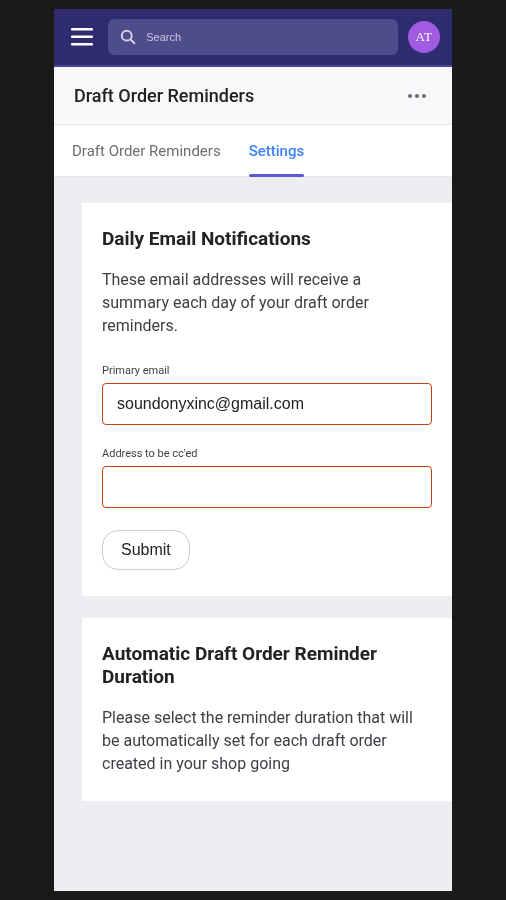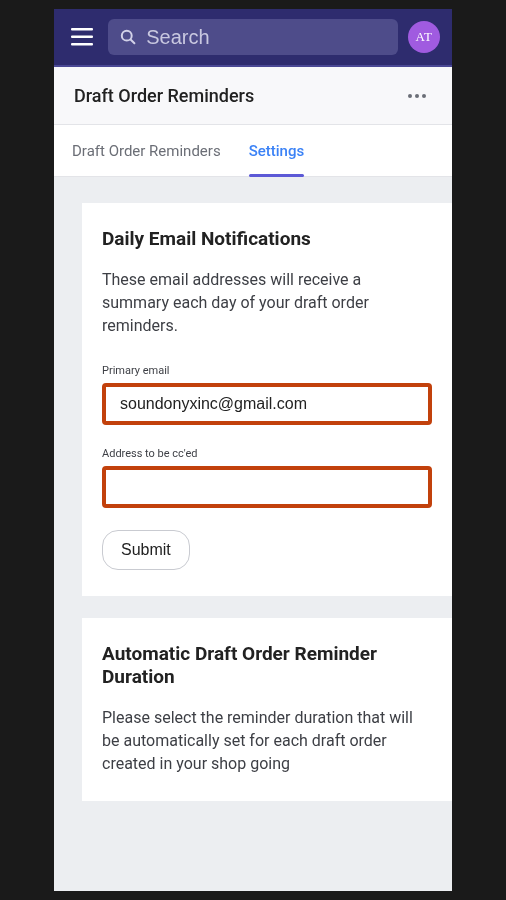--- a/index.html
+++ b/index.html
@@ -39,21 +39,21 @@
     display: flex;
     align-items: center;
     padding: 0 12px;
     gap: 10px;
   }
   .search-wrap input {
     background: transparent;
     border: none;
     outline: none;
     color: #5eead4;
-    font-size: 20px;
+    font-size: 11px;
     width: 100%;
   }
   .search-wrap input::placeholder { color: #c9c8e0; }
   .avatar {
     width: 32px; height: 32px;
     border-radius: 50%;
     background: #a05be0;
     color: #fff;
     font-size: 13px;
     font-weight: 500;
@@ -139,21 +139,21 @@
     margin-bottom: 26px;
   }
   .field-label {
     font-size: 11px;
     color: #3d3f45;
     margin-bottom: 6px;
   }
   .field-input {
     width: 100%;
     height: 42px;
-    border: 4px solid #c2410c;
+    border: 1px solid #c2410c;
     border-radius: 4px;
     padding: 0 14px;
     font-size: 16px;
     color: #222;
     outline: none;
     margin-bottom: 22px;
   }
   .submit-btn {
     border: 1px solid #c9cbd1;
     background: #fff;

